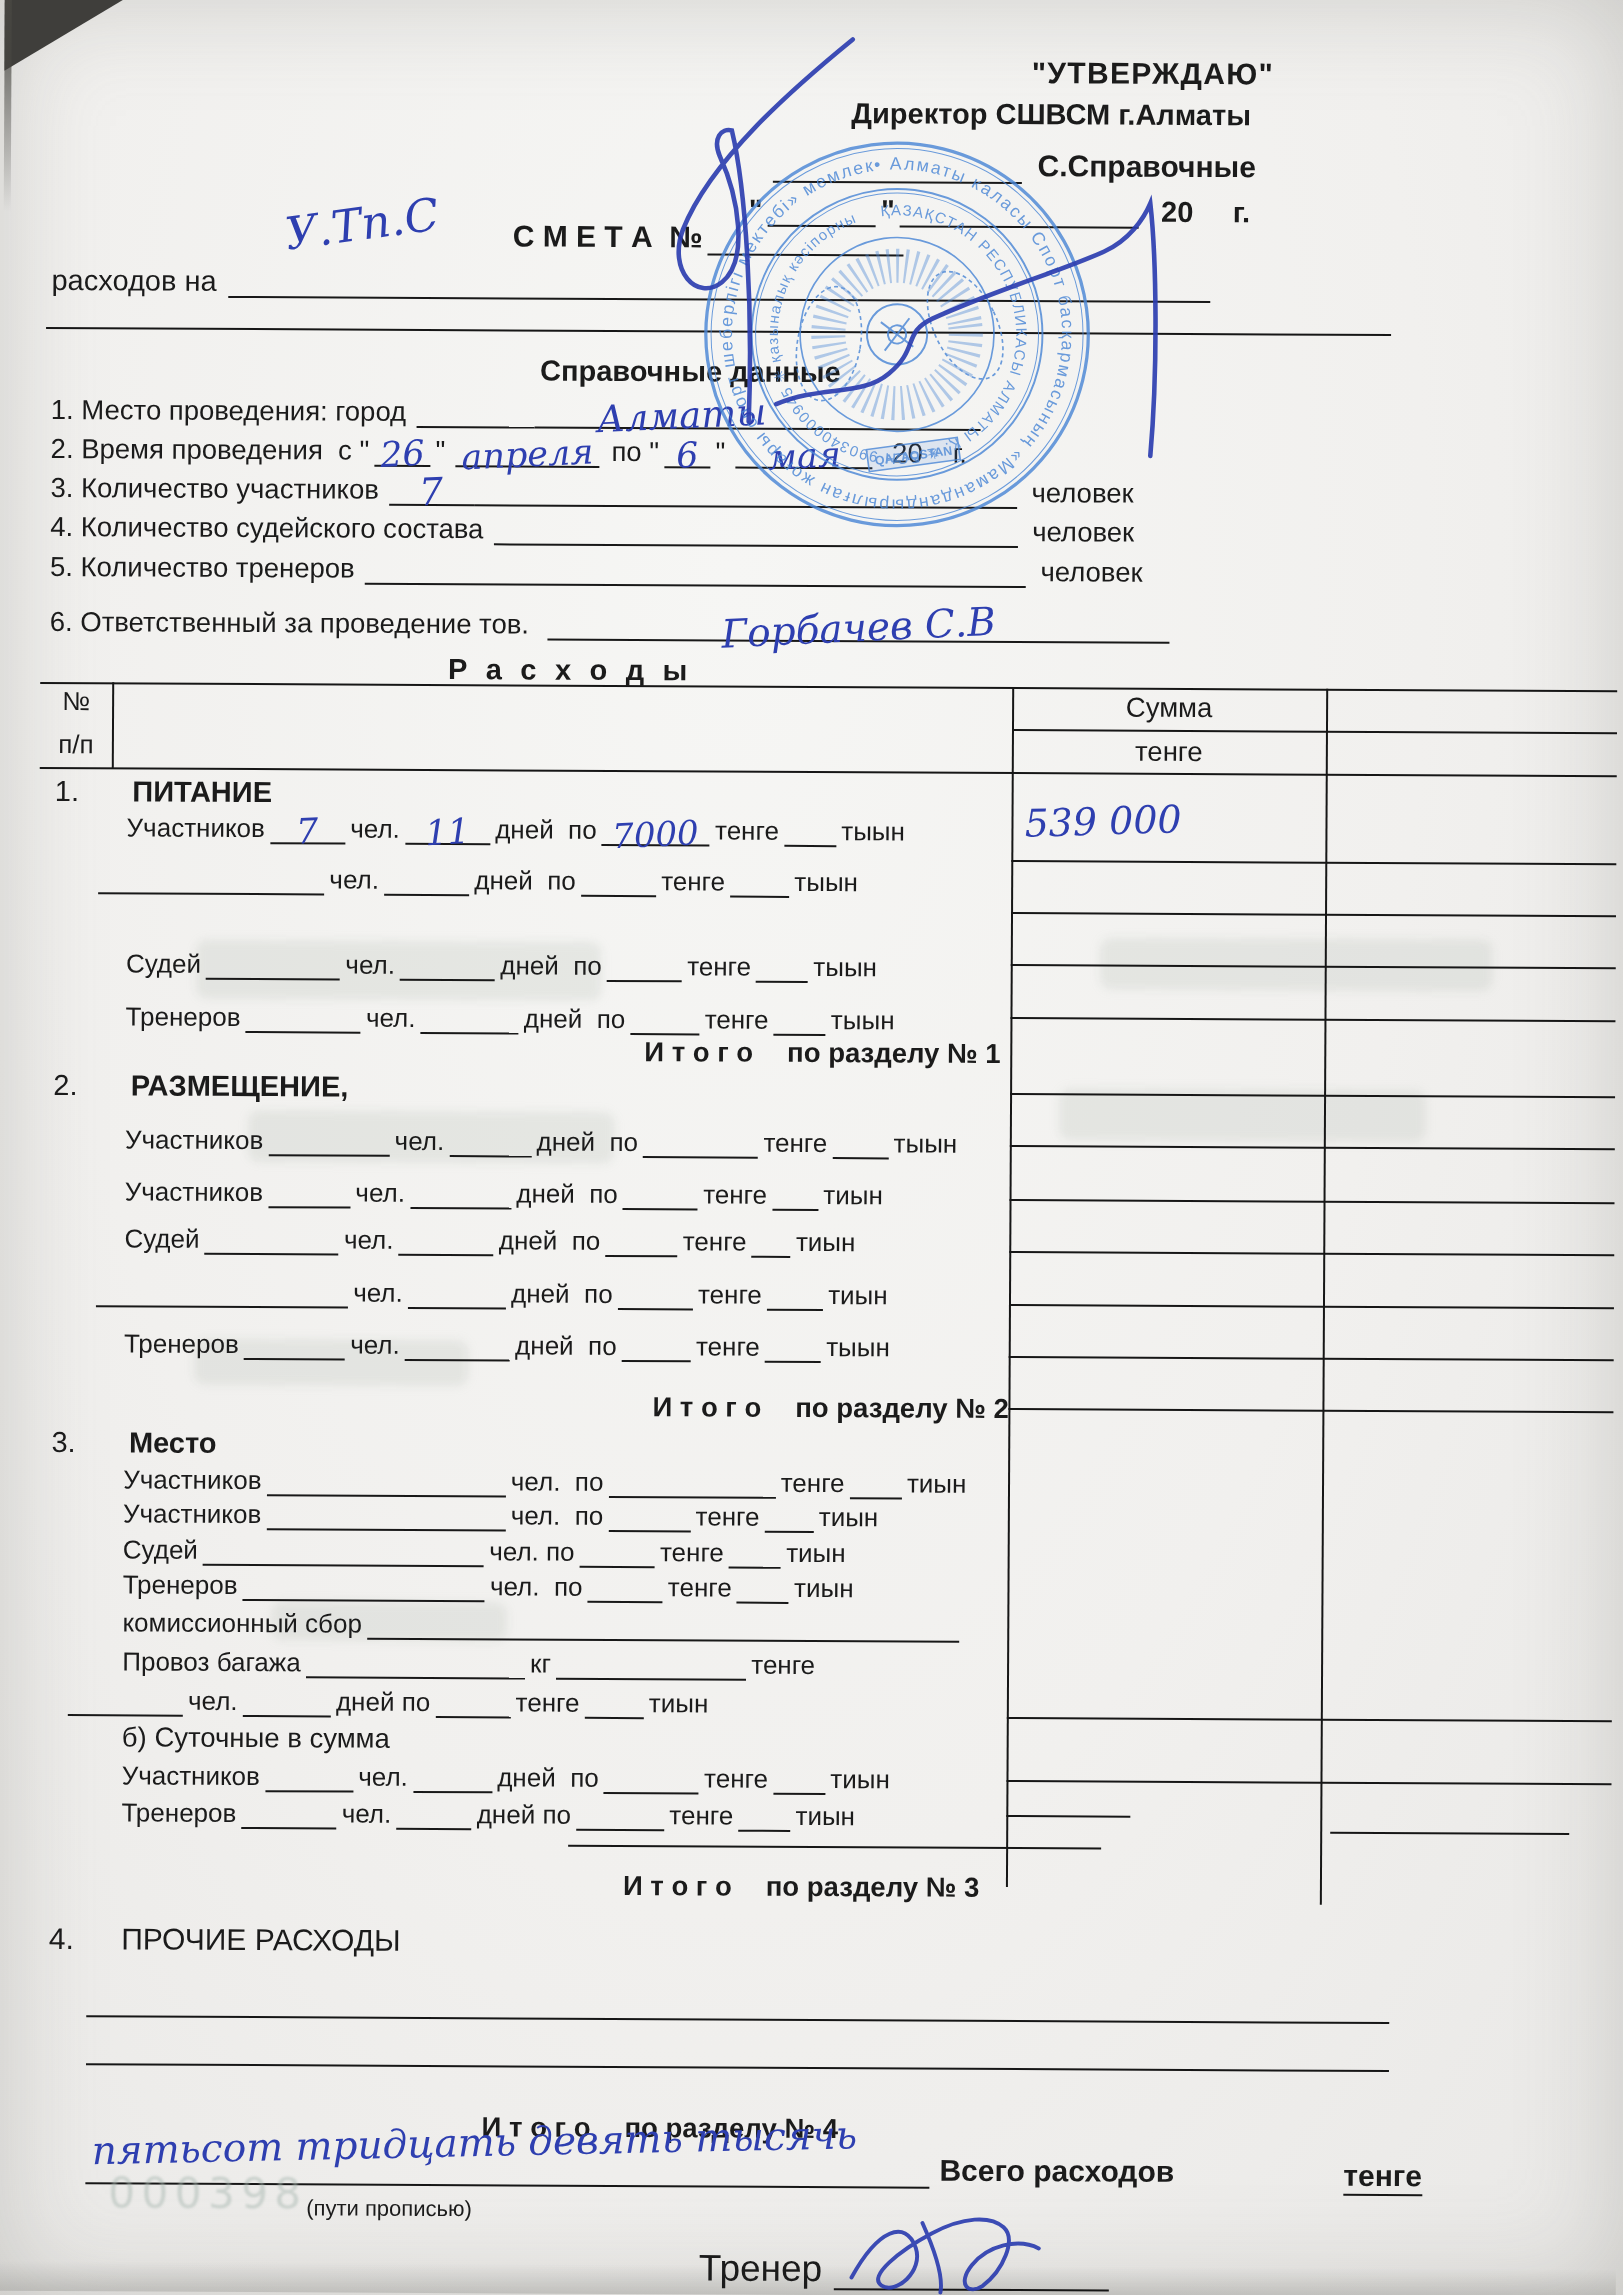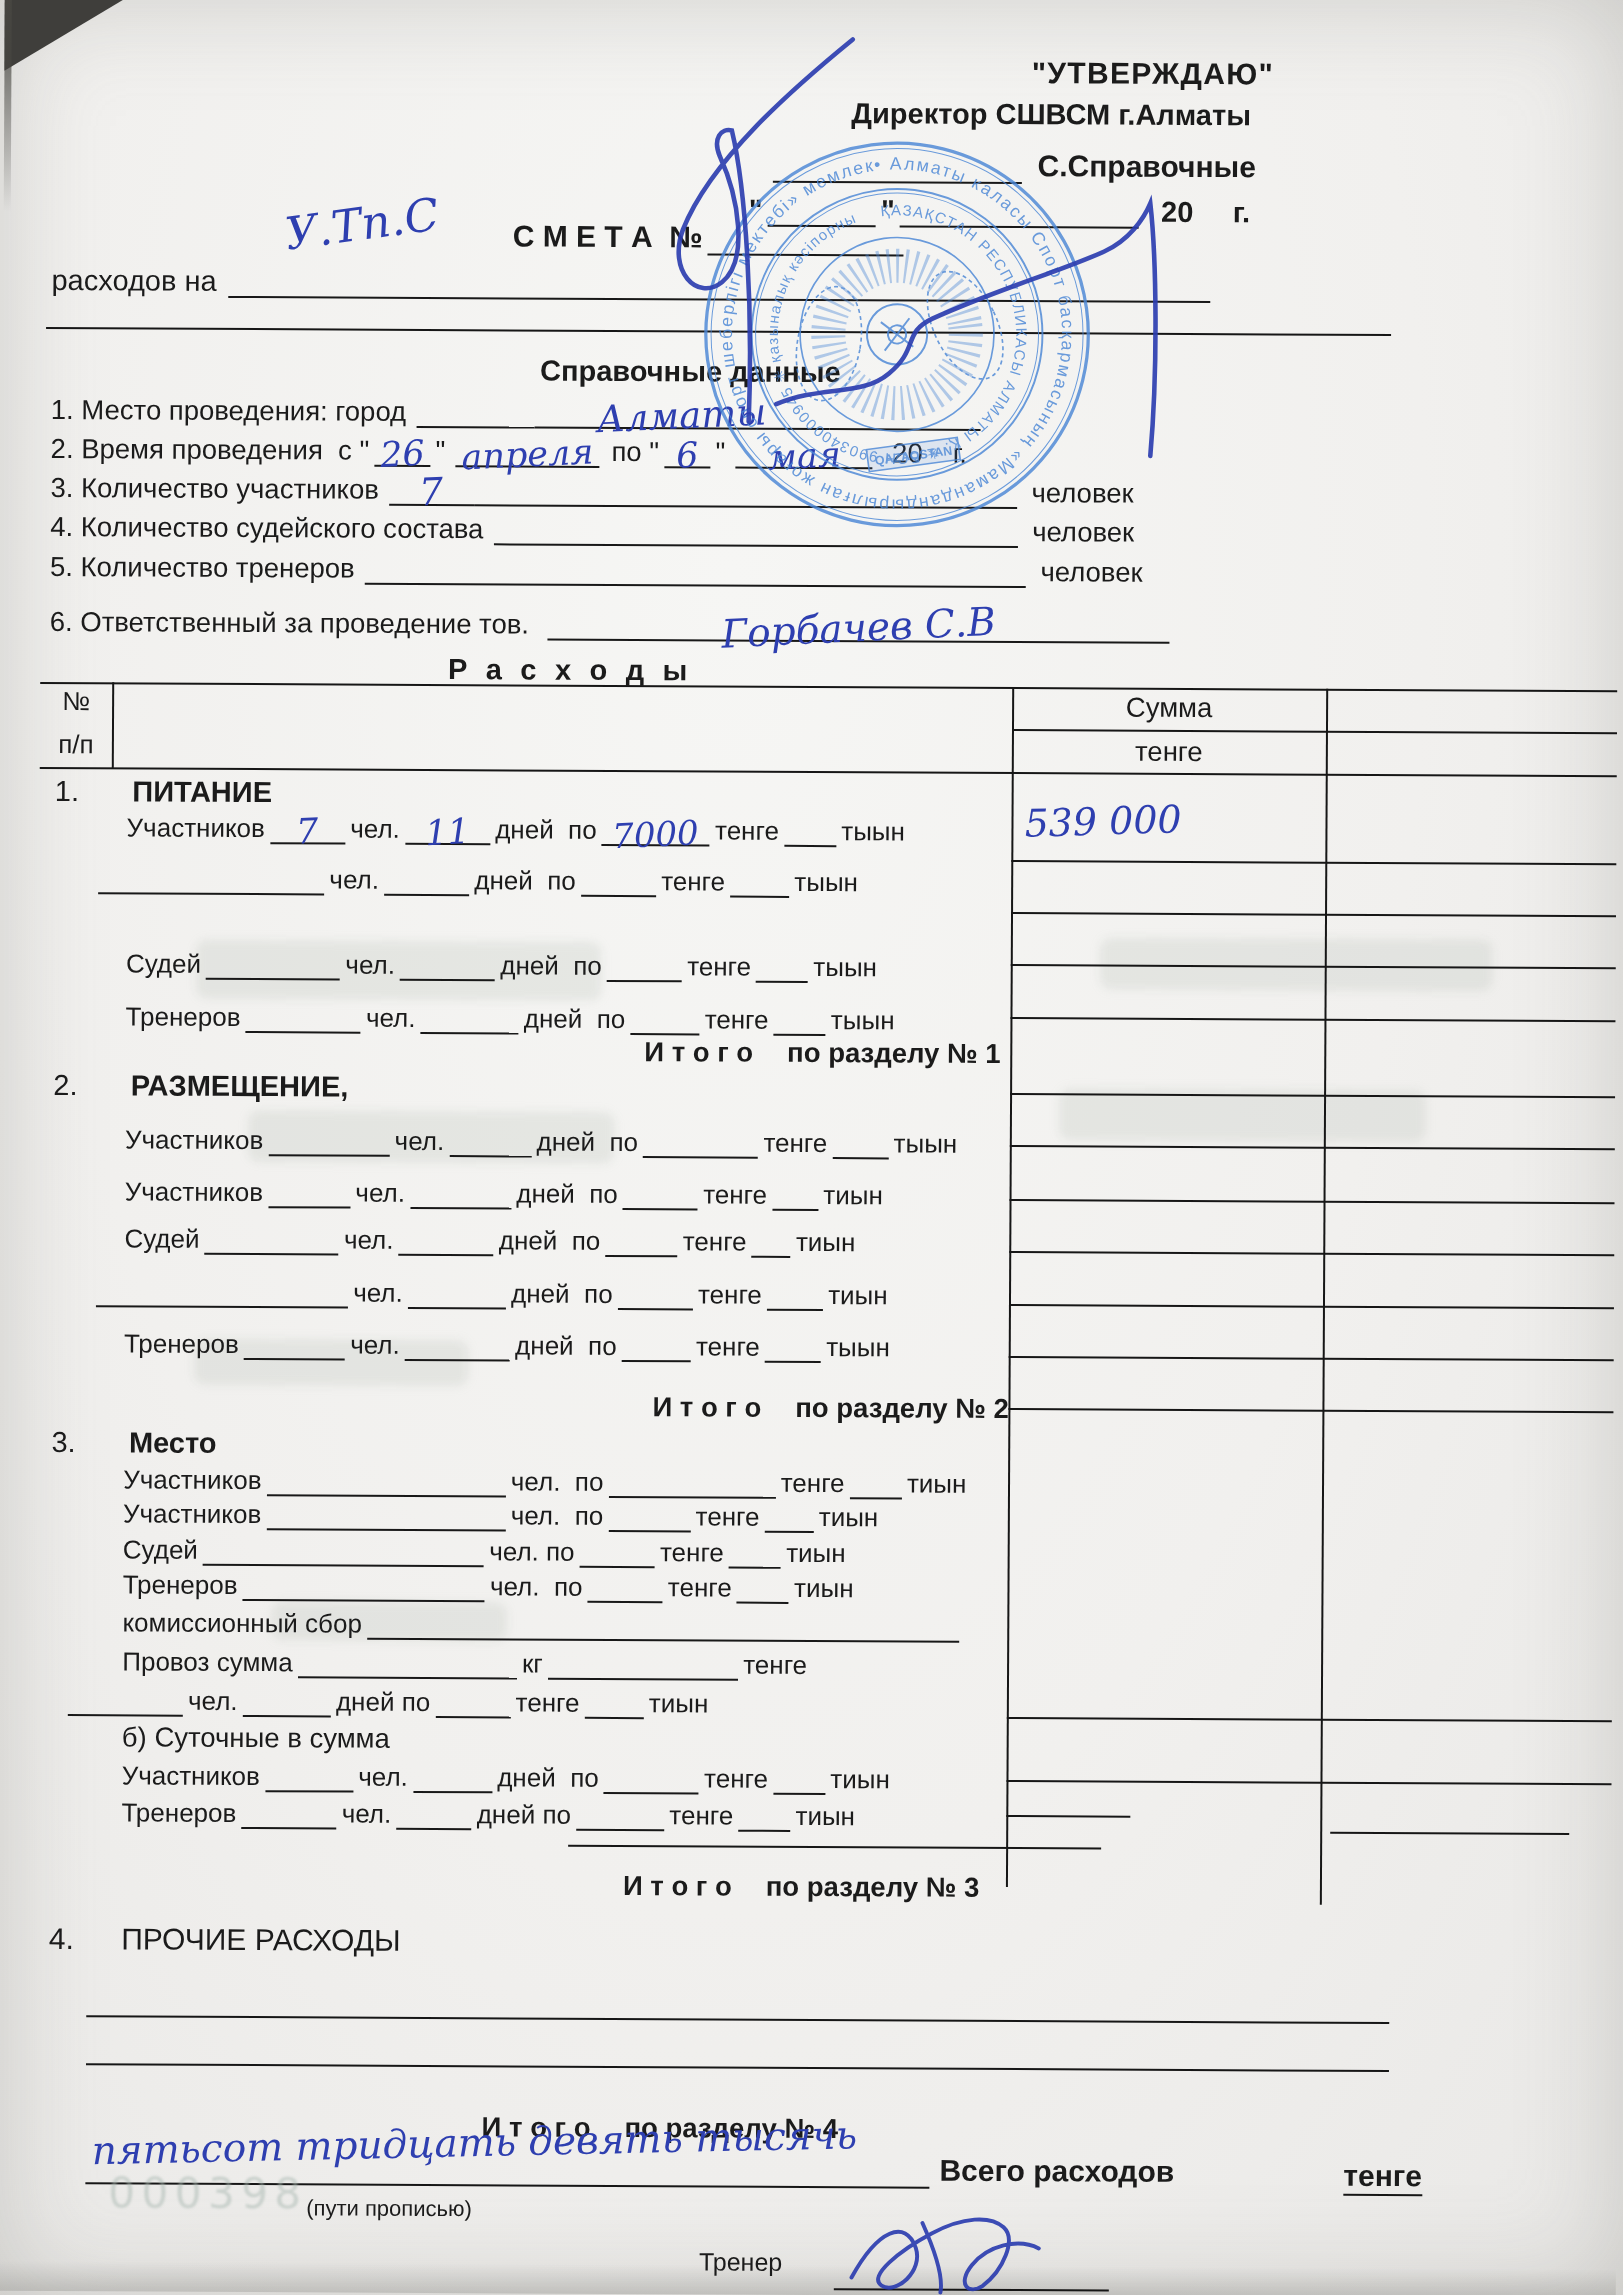--- a/index.html
+++ b/index.html
@@ -128,21 +128,21 @@
         <div class="frow" style="left: 121px; top: 1178px;"><span class="w">Участников</span><span class="ul" style="width: 82px;"></span><span class="w">чел.</span><span class="ul" style="width: 101px;"></span><span class="w">дней  по</span><span class="ul" style="width: 75px;"></span><span class="w">тенге</span><span class="ul" style="width: 46px;"></span><span class="w">тиын</span></div>
         <div class="frow" style="left: 121px; top: 1225px;"><span class="w">Судей</span><span class="ul" style="width: 134px;"></span><span class="w">чел.</span><span class="ul" style="width: 95px;"></span><span class="w">дней  по</span><span class="ul" style="width: 72px;"></span><span class="w">тенге</span><span class="ul" style="width: 39px;"></span><span class="w">тиын</span></div>
         <div class="frow" style="left: 98px; top: 1278px;"><span class="ul" style="width: 252px;"></span><span class="w">чел.</span><span class="ul" style="width: 98px;"></span><span class="w">дней  по</span><span class="ul" style="width: 75px;"></span><span class="w">тенге</span><span class="ul" style="width: 56px;"></span><span class="w">тиын</span></div>
         <div class="frow" style="left: 121px; top: 1330px;"><span class="w">Тренеров</span><span class="ul" style="width: 101px;"></span><span class="w">чел.</span><span class="ul" style="width: 105px;"></span><span class="w">дней  по</span><span class="ul" style="width: 69px;"></span><span class="w">тенге</span><span class="ul" style="width: 56px;"></span><span class="w">тыын</span></div>
         <div class="frow" style="left: 49px; top: 1430px; font-size: 29px;"><span class="w">3.</span><span class="gap" style="width: 43px;"></span><span class="w b">Место</span></div>
         <div class="frow" style="left: 121px; top: 1466px;"><span class="w">Участников</span><span class="ul" style="width: 239px;"></span><span class="w">чел.  по</span><span class="ul" style="width: 167px;"></span><span class="w">тенге</span><span class="ul" style="width: 52px;"></span><span class="w">тиын</span></div>
         <div class="frow" style="left: 121px; top: 1500px;"><span class="w">Участников</span><span class="ul" style="width: 239px;"></span><span class="w">чел.  по</span><span class="ul" style="width: 82px;"></span><span class="w">тенге</span><span class="ul" style="width: 49px;"></span><span class="w">тиын</span></div>
         <div class="frow" style="left: 121px; top: 1536px;"><span class="w">Судей</span><span class="ul" style="width: 281px;"></span><span class="w">чел. по</span><span class="ul" style="width: 75px;"></span><span class="w">тенге</span><span class="ul" style="width: 52px;"></span><span class="w">тиын</span></div>
         <div class="frow" style="left: 121px; top: 1571px;"><span class="w">Тренеров</span><span class="ul" style="width: 242px;"></span><span class="w">чел.  по</span><span class="ul" style="width: 75px;"></span><span class="w">тенге</span><span class="ul" style="width: 52px;"></span><span class="w">тиын</span></div>
         <div class="frow" style="left: 121px; top: 1609px;"><span class="w">комиссионный сбор</span><span class="ul" style="width: 592px;"></span></div>
-        <div class="frow" style="left: 121px; top: 1648px;"><span class="w">Провоз сумма</span><span class="ul" style="width: 219px;"></span><span class="w">кг</span><span class="ul" style="width: 190px;"></span><span class="w">тенге</span></div>
+        <div class="frow" style="left: 121px; top: 1648px;"><span class="w">Провоз багажа</span><span class="ul" style="width: 219px;"></span><span class="w">кг</span><span class="ul" style="width: 190px;"></span><span class="w">тенге</span></div>
         <div class="frow" style="left: 72px; top: 1687px;"><span class="ul" style="width: 115px;"></span><span class="w">чел.</span><span class="ul" style="width: 88px;"></span><span class="w">дней по</span><span class="ul" style="width: 75px;"></span><span class="w">тенге</span><span class="ul" style="width: 59px;"></span><span class="w">тиын</span></div>
         <div class="frow" style="left: 121px; top: 1725px; font-size: 27.5px;"><span class="w">б) Суточные в сумма</span></div>
         <div class="frow" style="left: 121px; top: 1762px;"><span class="w">Участников</span><span class="ul" style="width: 88px;"></span><span class="w">чел.</span><span class="ul" style="width: 79px;"></span><span class="w">дней  по</span><span class="ul" style="width: 95px;"></span><span class="w">тенге</span><span class="ul" style="width: 52px;"></span><span class="w">тиын</span></div>
         <div class="frow" style="left: 121px; top: 1799px;"><span class="w">Тренеров</span><span class="ul" style="width: 95px;"></span><span class="w">чел.</span><span class="ul" style="width: 75px;"></span><span class="w">дней по</span><span class="ul" style="width: 88px;"></span><span class="w">тенге</span><span class="ul" style="width: 52px;"></span><span class="w">тиын</span></div>
         <div class="frow" style="left: 49px; top: 1926px; font-size: 30px;"><span class="w">4.</span><span class="gap" style="width: 37px;"></span><span class="w">ПРОЧИЕ РАСХОДЫ</span></div>
       </div>
     <div id="itogo-host">
         <div class="itogo" style="left: 645px; top: 1037px;"><span>И т о г о</span><span>по разделу № 1</span></div>
         <div class="itogo" style="left: 655px; top: 1392px;"><span>И т о г о</span><span>по разделу № 2</span></div>
         <div class="itogo" style="left: 628px; top: 1871px;"><span>И т о г о</span><span>по разделу № 3</span></div>
@@ -152,21 +152,21 @@
     <div class="hl" style="left:573px; top:1846px; width:533px;"></div>
 
     <div class="hl" style="left:92px; top:2019px; width:1303px;"></div>
     <div class="hl" style="left:92px; top:2067px; width:1303px;"></div>
 
     <div class="hw-abs" style="left:98px; top:2125px; font-size:39px; transform:rotate(-1.5deg);">пятьсот тридцать девять тысячь</div>
     <div class="hl" style="left:92px; top:2186px; width:844px;"></div>
     <div class="abs b" style="left:946px; top:2153px; font-size:30px;">Всего расходов</div>
     <div class="abs b underlined" style="left:1350px; top:2156px; font-size:30px;">тенге</div>
     <div class="abs" style="left:313px; top:2198px; font-size:22px;">(пути прописью)</div>
-    <div class="abs" style="left:706px; top:2248px; font-size:25px;">Тренер</div>
+    <div class="abs" style="left:706px; top:2248px; font-size:37px;">Тренер</div>
     <div class="hl" style="left:841px; top:2288px; width:275px;"></div>
     <div class="abs faint-serial" style="left:115px; top:2172px;">000398</div>
 
     <svg class="stamp" viewBox="0 0 620 620">
       <defs>
         <path id="ringOuterPath" d="M310,58 a252,252 0 1,1 -0.1,0"></path>
         <path id="ringInnerPath" d="M310,128 a182,182 0 1,1 -0.1,0"></path>
       </defs>
       <g fill="none" stroke="#4b87d6">
         <circle cx="310" cy="310" r="292" stroke-width="5"></circle>

